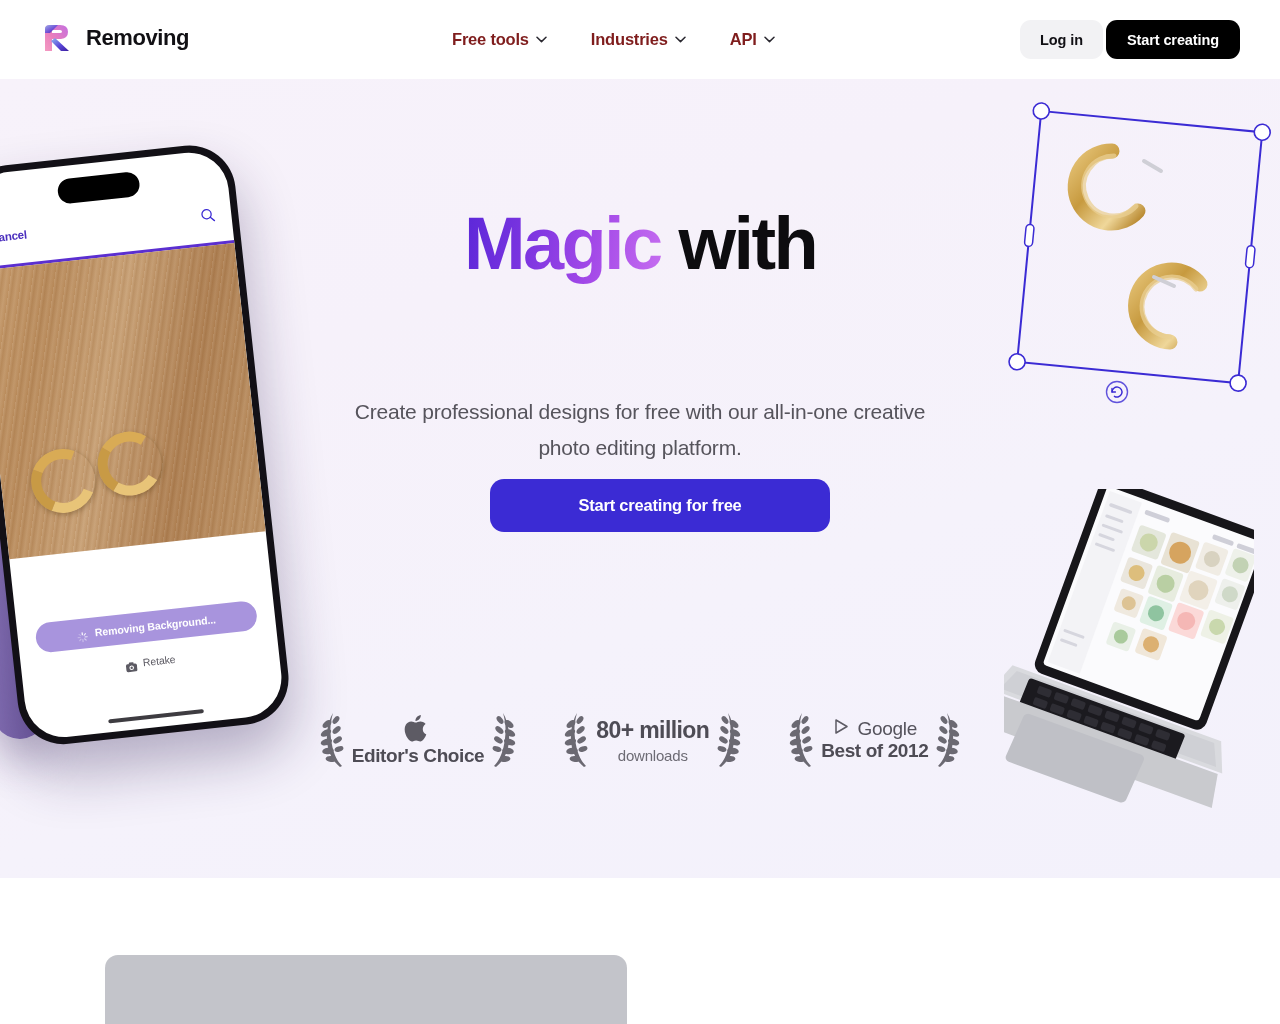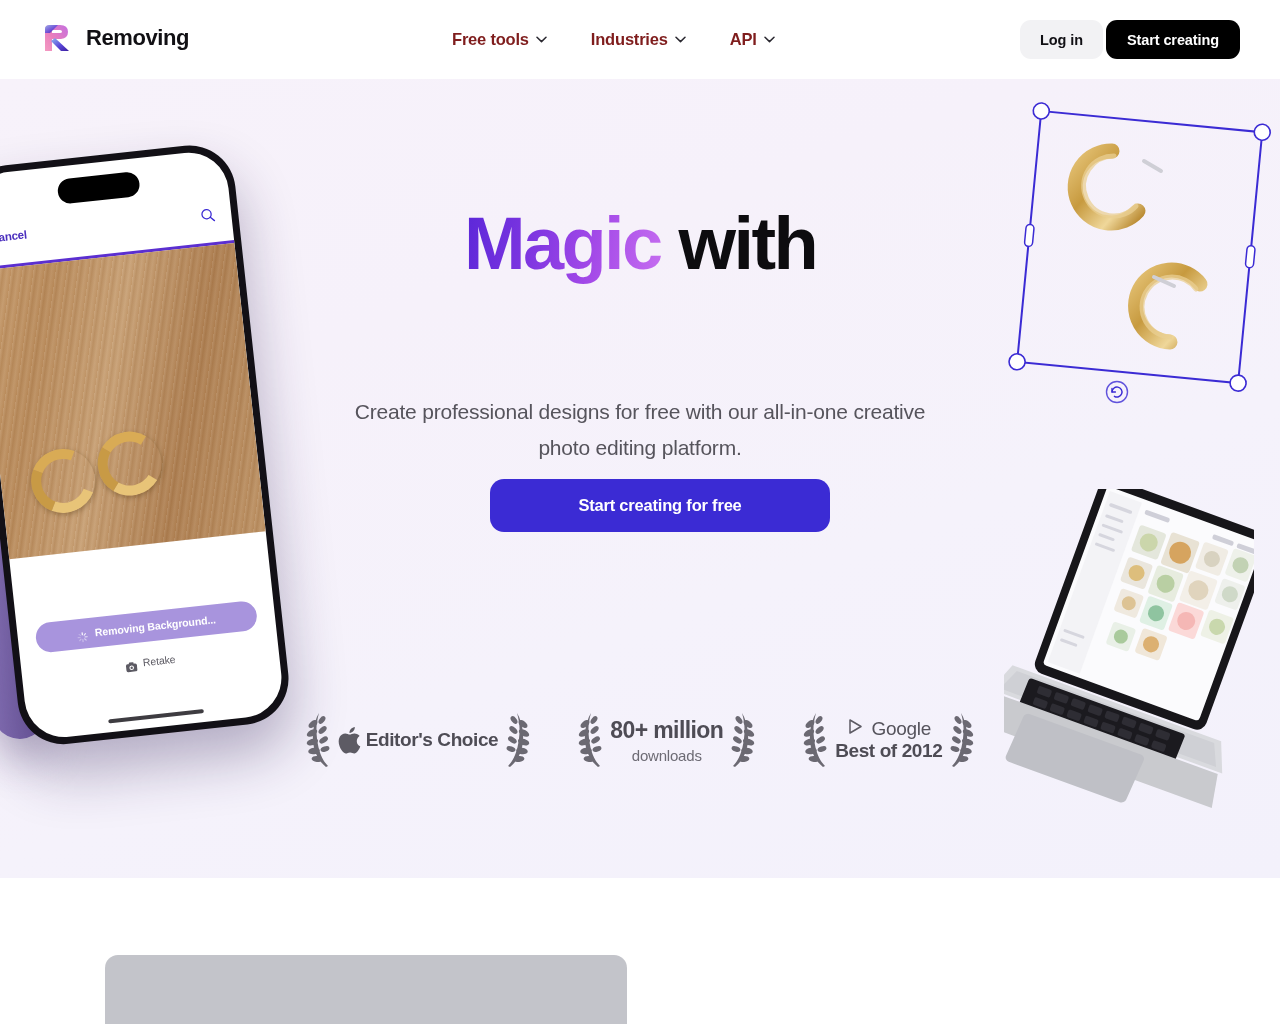--- a/index.html
+++ b/index.html
@@ -71,21 +71,21 @@
 
   
   .awards {
     position:absolute; top:632px; left:0; width:1280px;
     display:flex; justify-content:center; align-items:center; gap:48px;
   }
   .award { display:flex; align-items:center; gap:6px; }
   .laurel { width:26px; height:58px; flex:none; }
   .laurel.flip { transform:scaleX(-1); }
   .award-body { text-align:center; color:#5d5b64; }
-  .award-apple { display:flex; align-items:center; gap:1px; }
+  .award-apple { display:flex; flex-direction:column; align-items:center; gap:1px; }
   .apple-glyph { width:27px; height:31px; display:block; }
   .award-title { font-size:19px; font-weight:bold; color:#4e4c55; letter-spacing:-0.4px; white-space:nowrap; }
   .award-sub { font-size:15px; color:#6d6b74; letter-spacing:-0.2px; margin-top:3px; white-space:nowrap; }
   .award-big { font-size:23px; font-weight:bold; color:#4e4c55; letter-spacing:-0.6px; white-space:nowrap; }
   .gplay-row { display:flex; align-items:flex-start; gap:8px; justify-content:center; }
   .gplay-glyph { width:17px; height:17px; display:block; }
   .gplay-word { font-size:19px; color:#55535c; letter-spacing:-0.3px; }
 
   
   .phone-wrap {

